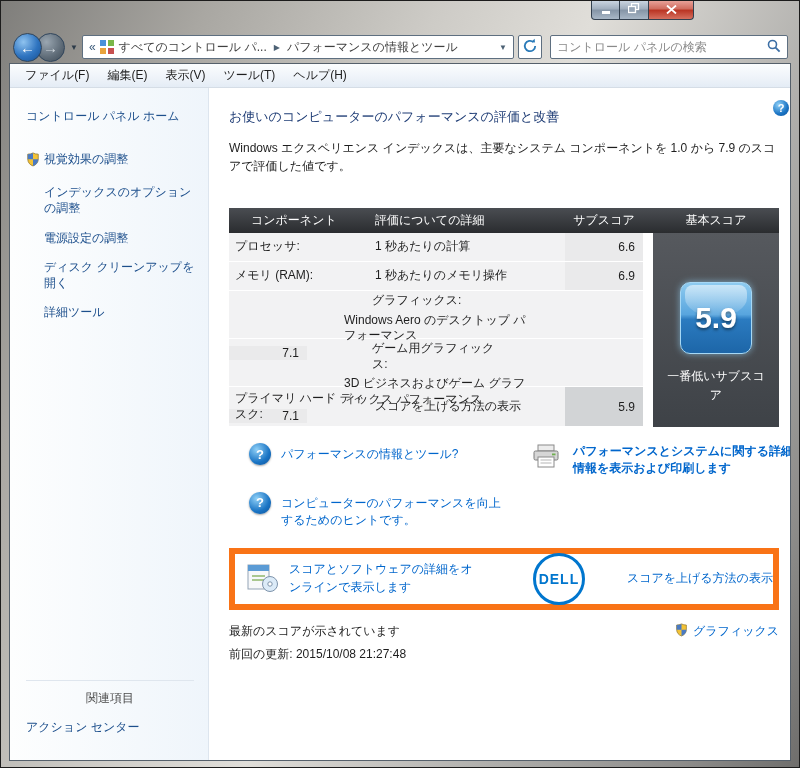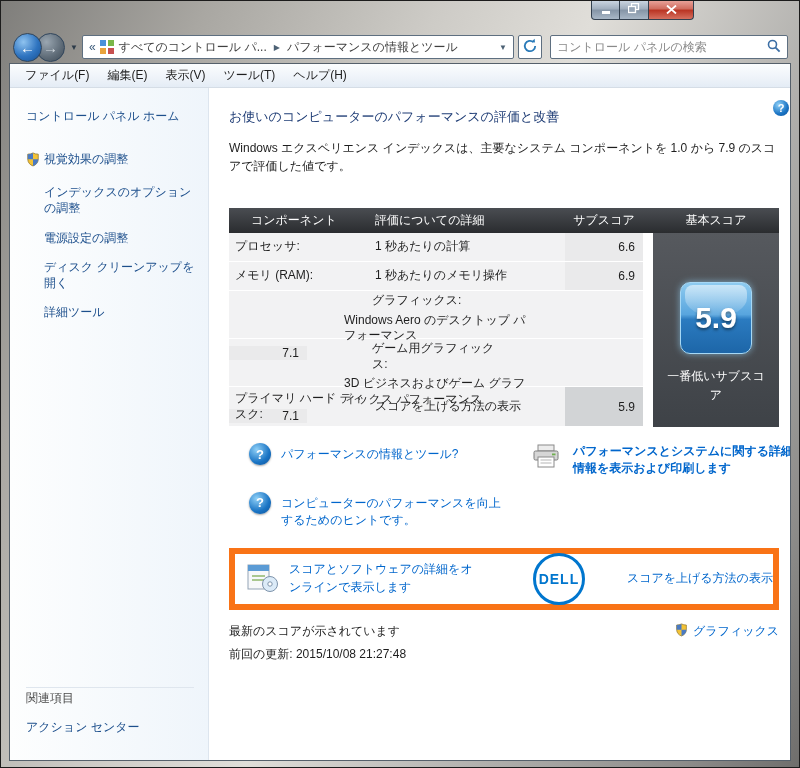--- a/index.html
+++ b/index.html
@@ -71,21 +71,21 @@
     width:200px; background:linear-gradient(to right,#fdfefe,#eff5fb);
     border-right:1px solid #dde5ee; position:relative; padding:20px 10px 0 16px;
   }
   .side-link{ color:#1d4f8c; cursor:pointer; }
   .side-home{ margin-bottom:26px; }
   .task{ display:flex; margin-bottom:13px; width:172px; line-height:1.35; }
   .task .t-icon{ width:18px; flex:0 0 18px; padding-top:1px; }
   .task .t-label{ flex:1; }
   .task.no-icon{ padding-left:18px; }
   .side-bottom{ position:absolute; bottom:24px; left:16px; width:168px; }
-  .related-header{ color:#4a4a4a; border-top:1px solid #dfe6ee; padding-top:2px; }
+  .related-header{ color:#4a4a4a; border-top:1px solid #dfe6ee; padding-top:9px;text-align:center; }
   .related-item{ margin-top:12px; }
   
   .main{ flex:1; background:#fff; position:relative; padding:20px 0 0 20px; }
   .help-icon{
     position:absolute; top:12px; right:14px; width:16px; height:16px; border-radius:50%;
     background:radial-gradient(circle at 35% 30%,#8fd0f7,#1a74c4 60%,#0b4f96);
     color:#fff; font-size:11px; font-weight:bold; display:flex; align-items:center; justify-content:center;
   }
   .page-title{ color:#1e3c75; font-size:13px; margin-bottom:13px; }
   .page-desc{ width:552px; line-height:1.5; margin-bottom:33px; }

